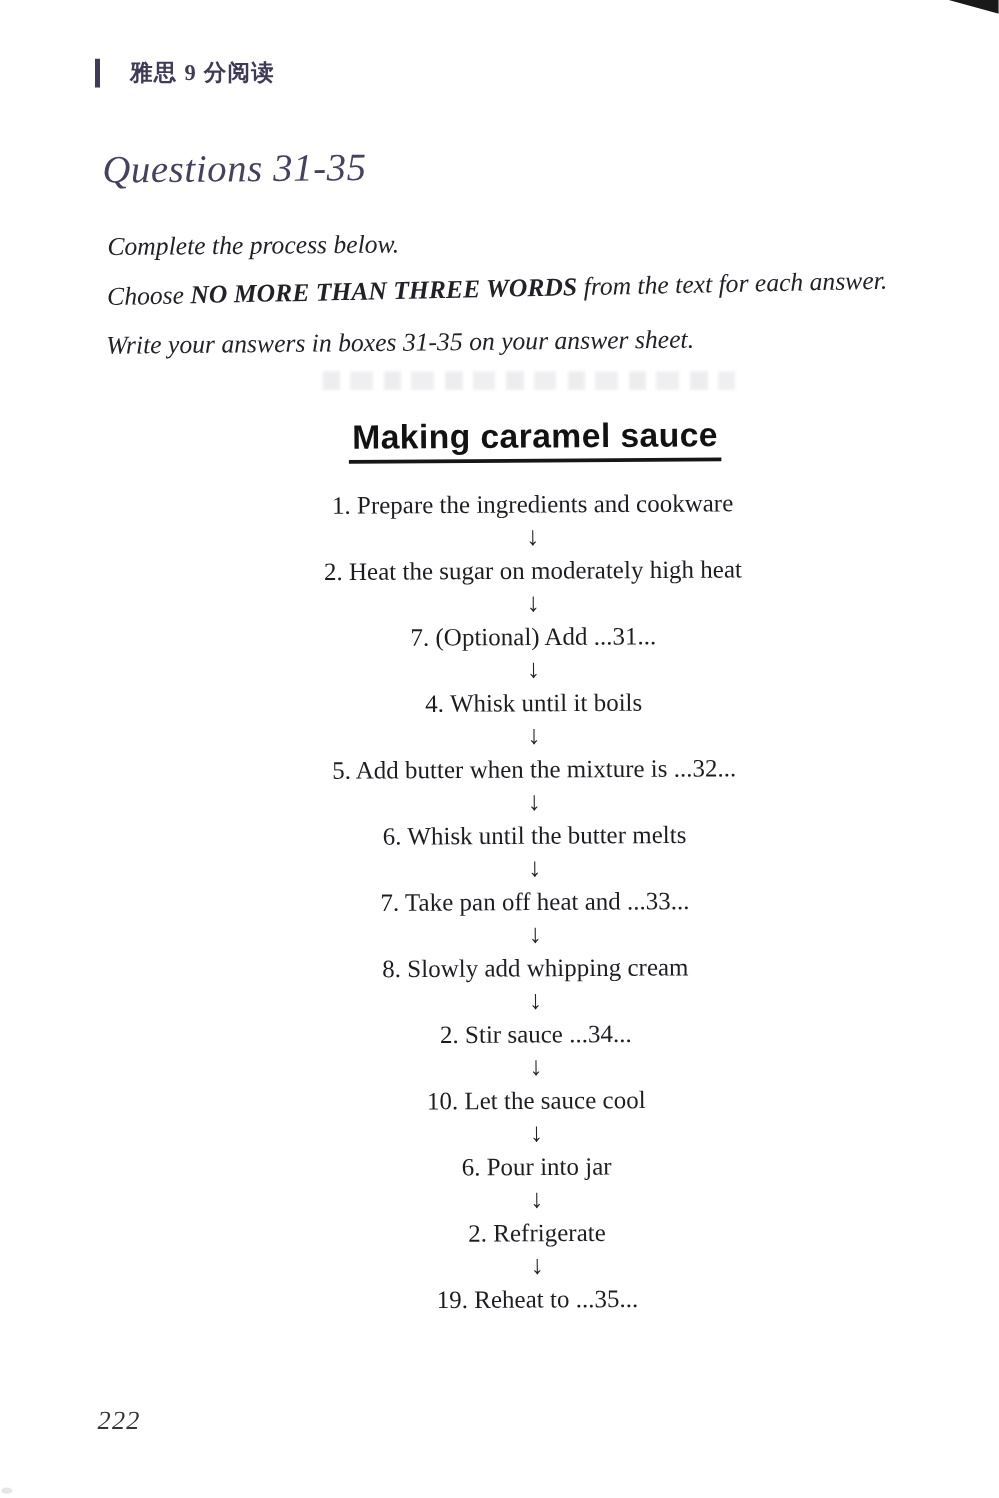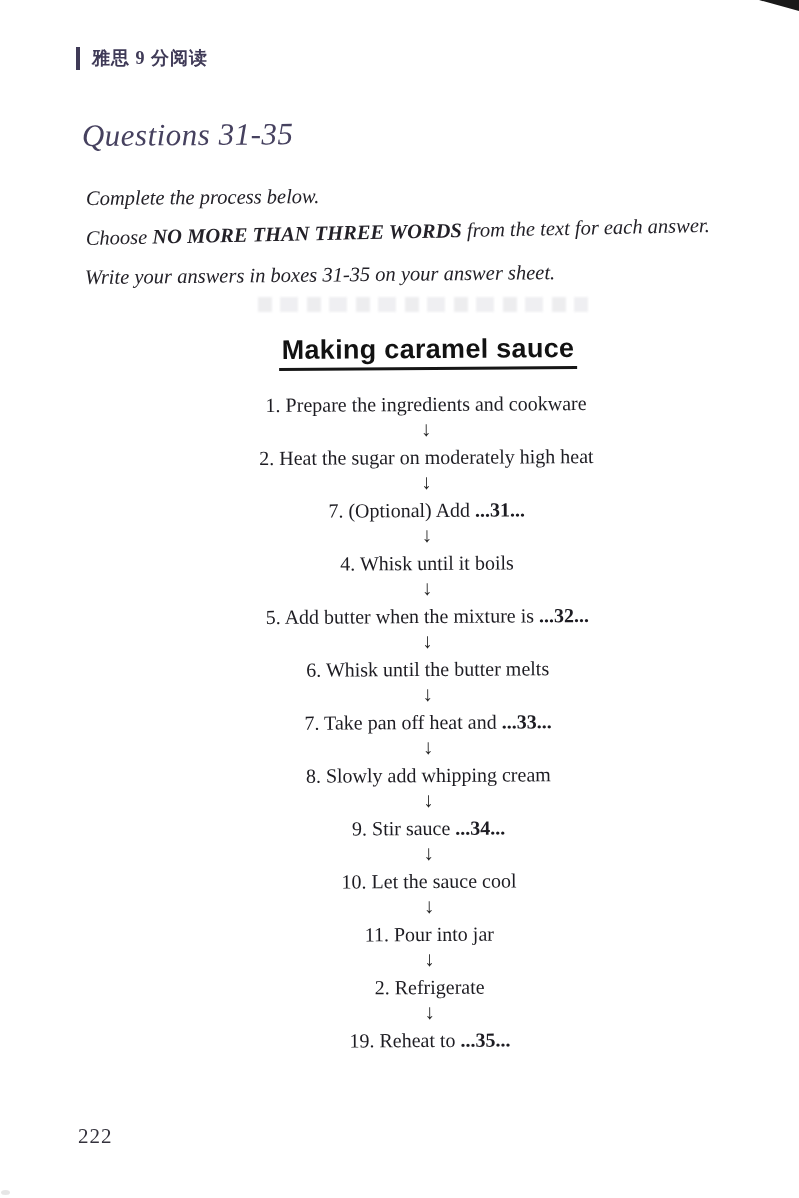--- a/index.html
+++ b/index.html
@@ -29,21 +29,21 @@
     position:absolute; top:297px; left:258px; width:330px; height:15px;
     background:repeating-linear-gradient(90deg,
       #e9e9ec 0 14px, transparent 14px 22px,
       #ececef 22px 40px, transparent 40px 49px);
     filter:blur(1.2px); opacity:.8;
   }
 
   
   .book-header {
     position:absolute; top:46px; left:76px;
-    display:flex; align-items:center; gap:12px;
+    display:flex; align-items:center; gap:24px;
   }
   .book-header .bar {
     width:4px; height:23px; background:#3f3a57;
   }
   .book-header .title {
     font-size:18px; font-weight:bold; color:#3f3a57;
     letter-spacing:1px;
   }
 
   
@@ -76,29 +76,29 @@
     border-bottom:3px solid #161616; padding:0 3px 2px 3px;
   }
   .flow {
     position:absolute; top:391px; left:58px; width:740px;
     text-align:center; transform:rotate(-.35deg);
   }
   .step {
     height:26px; line-height:26px;
     font-size:20px; color:#1d1c22; white-space:nowrap;
   }
-  .step b { font-weight:700; }
+  .step b { font-weight:400; }
   .arrow {
     height:27px; line-height:25px;
     font-size:21px; color:#242424;
   }
 
   .page-number {
     position:absolute; top:1124px; left:78px;
-    font-size:21px; color:#34323c; letter-spacing:1px;
+    font-size:21px; color:#34323c; letter-spacing:1px;font-style:italic;
   }
 </style>
 </head>
 <body>
 
 <div class="page">
 
   <div class="corner-artifact"></div>
   <div class="ghost-line"></div>
   <div class="edge-smudge"></div>
@@ -141,27 +141,27 @@
 
     <div class="step"><span>6. Whisk until the butter melts</span><b></b></div>
     <div class="arrow">↓</div>
 
     <div class="step"><span>7. Take pan off heat and </span><b>...33...</b></div>
     <div class="arrow">↓</div>
 
     <div class="step"><span>8. Slowly add whipping cream</span><b></b></div>
     <div class="arrow">↓</div>
 
-    <div class="step"><span>9. Stir sauce </span><b>...34...</b></div>
+    <div class="step"><span>2. Stir sauce </span><b>...34...</b></div>
     <div class="arrow">↓</div>
 
     <div class="step"><span>10. Let the sauce cool</span><b></b></div>
     <div class="arrow">↓</div>
 
-    <div class="step"><span>11. Pour into jar</span><b></b></div>
+    <div class="step"><span>6. Pour into jar</span><b></b></div>
     <div class="arrow">↓</div>
 
     <div class="step"><span>2. Refrigerate</span><b></b></div>
     <div class="arrow">↓</div>
 
     <div class="step"><span>19. Reheat to </span><b>...35...</b></div>
 
   </div>
 
   <div class="page-number">222</div>

